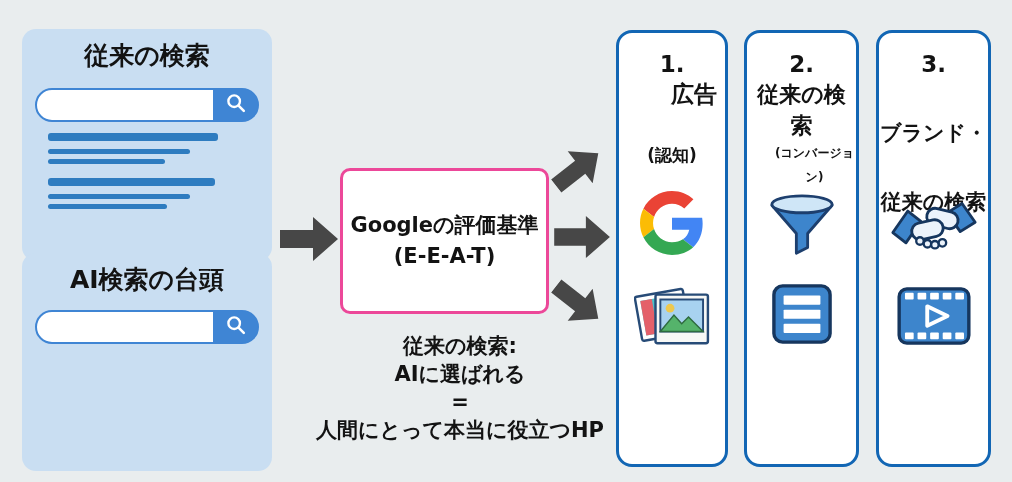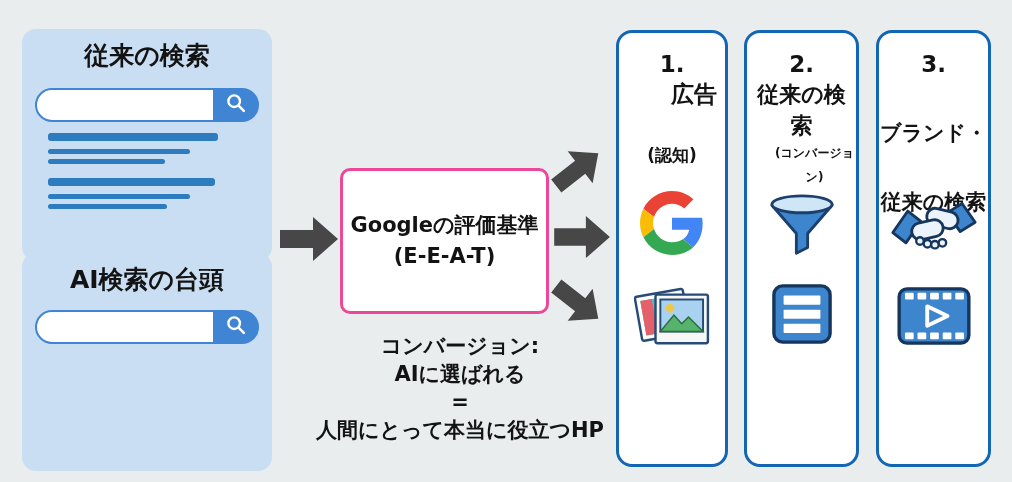--- a/index.html
+++ b/index.html
@@ -142,21 +142,21 @@
         <polygon points="0,16 33,16 33,3 58,25 33,47 33,34 0,34" fill="#474747"></polygon>
       </svg>
   </div>
 
   <div class="eeat-box">
     <div>Googleの評価基準</div>
     <div>(E-E-A-T)</div>
   </div>
 
   <div class="conclusion">
-    <div>コンバージョン:</div>
+    <div>従来の検索:</div>
     <div>AIに選ばれる</div>
     <div>=</div>
     <div>人間にとって本当に役立つHP</div>
   </div>
 
   <div class="col col-1">
     <div class="col-head">
       <div class="col-number">1.</div>
       <div class="col-title">広告</div>
       <div class="col-subtitle">(認知)</div>

